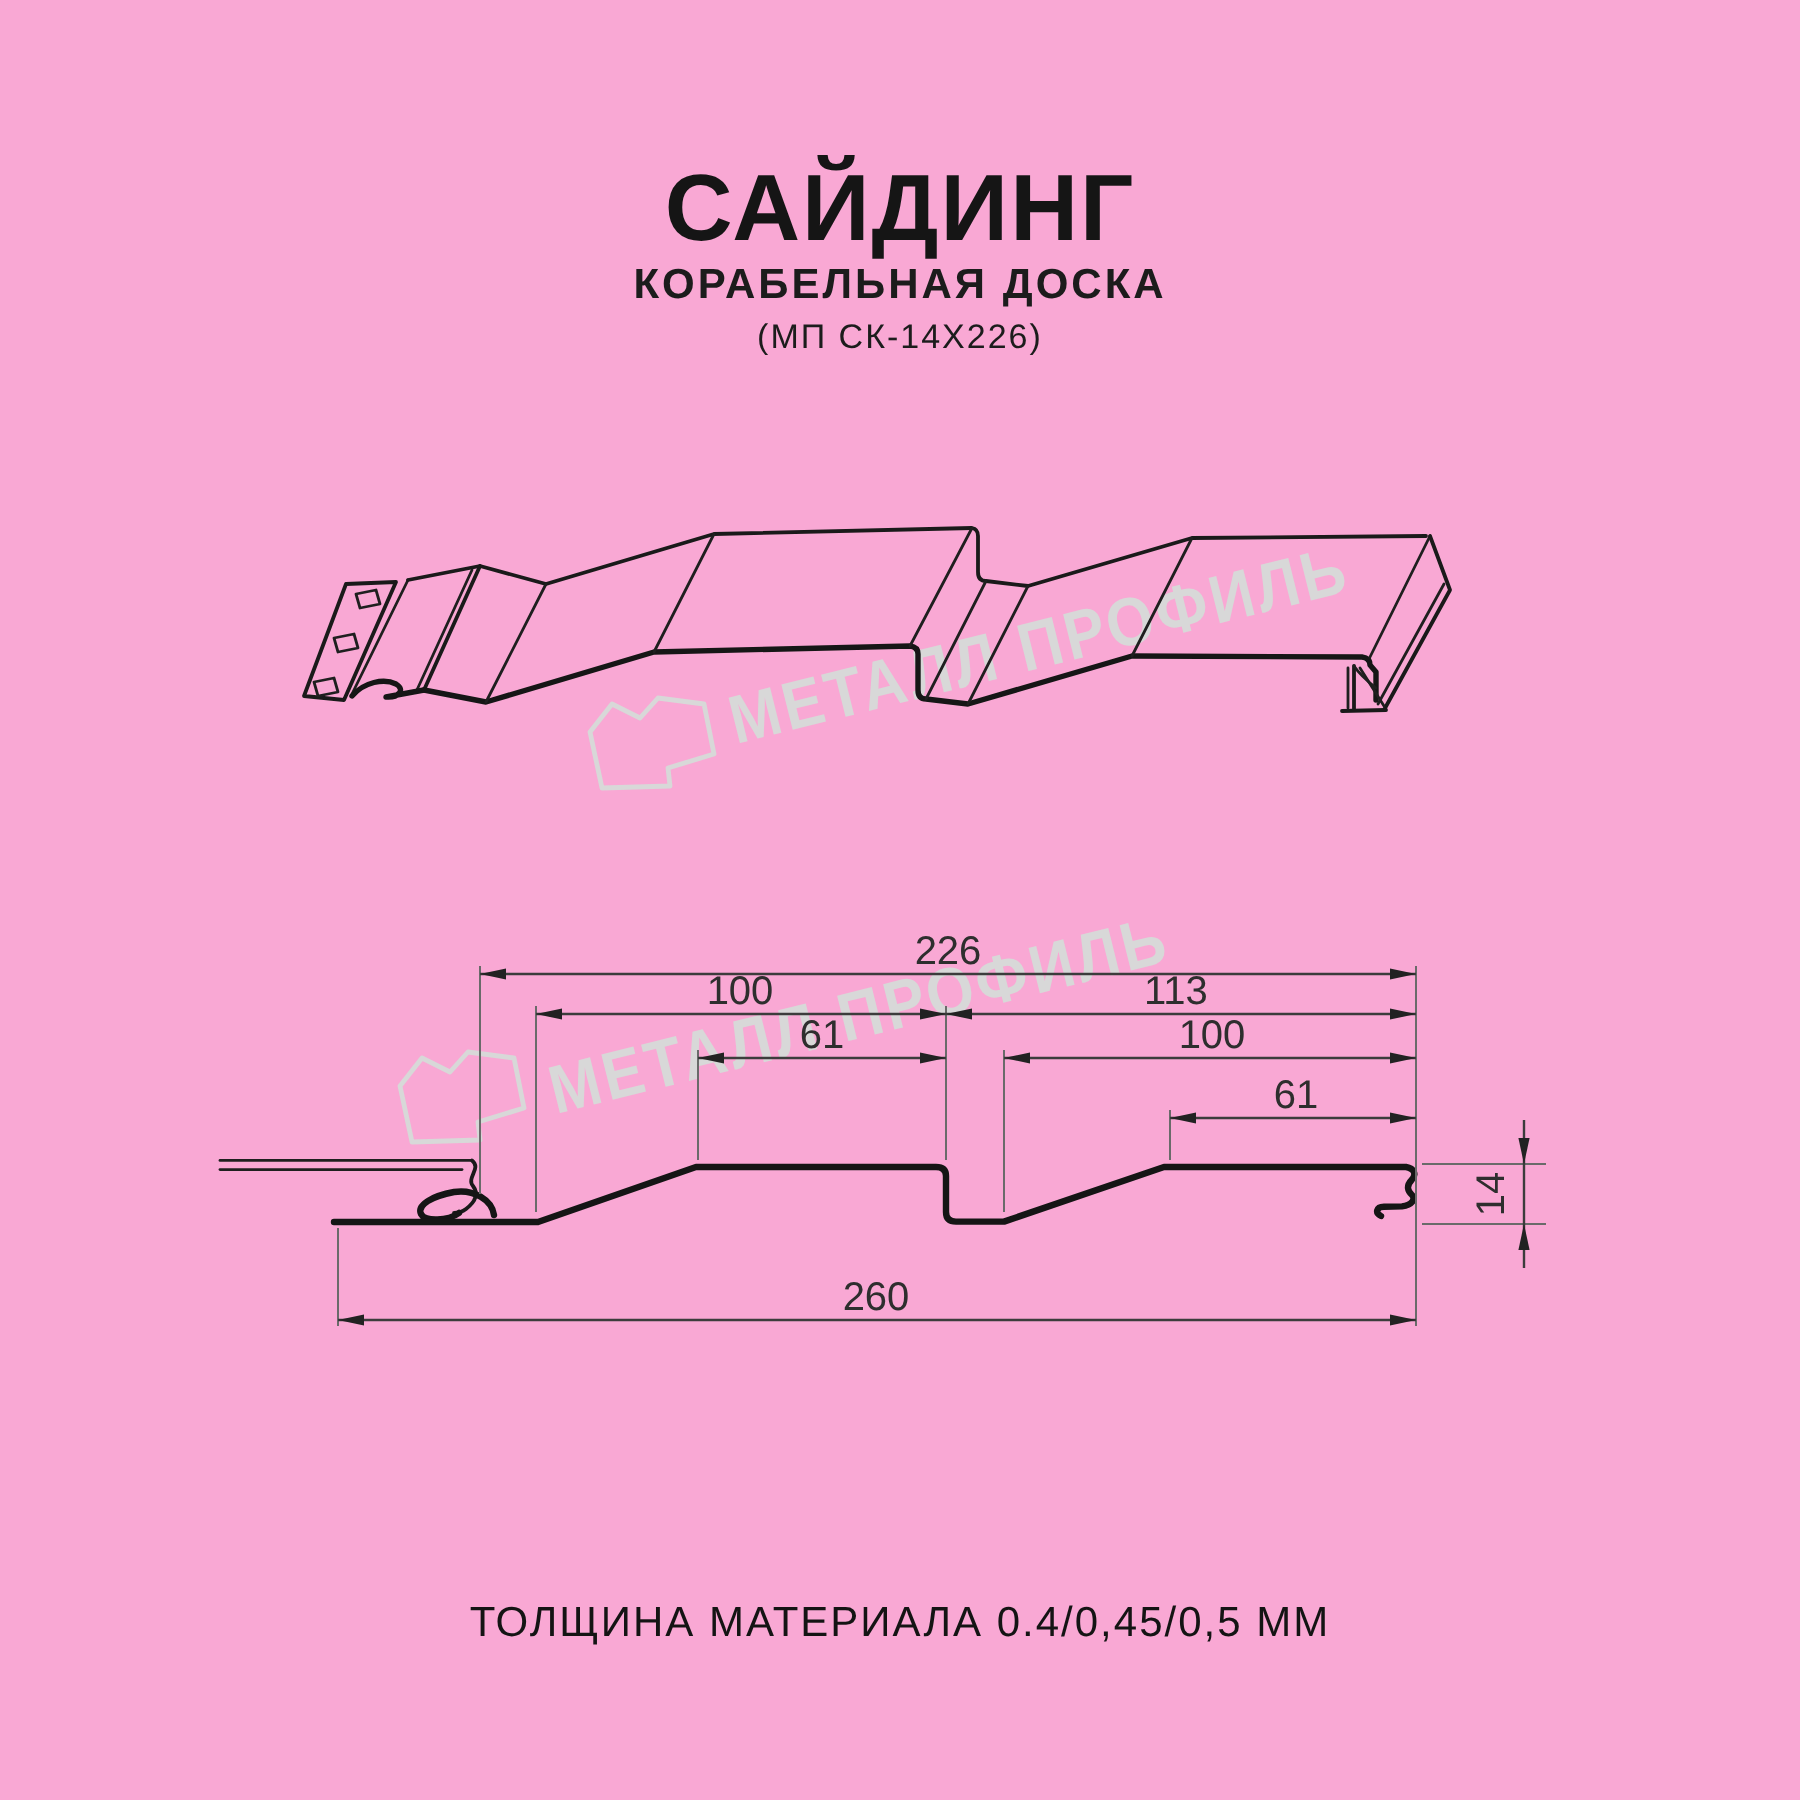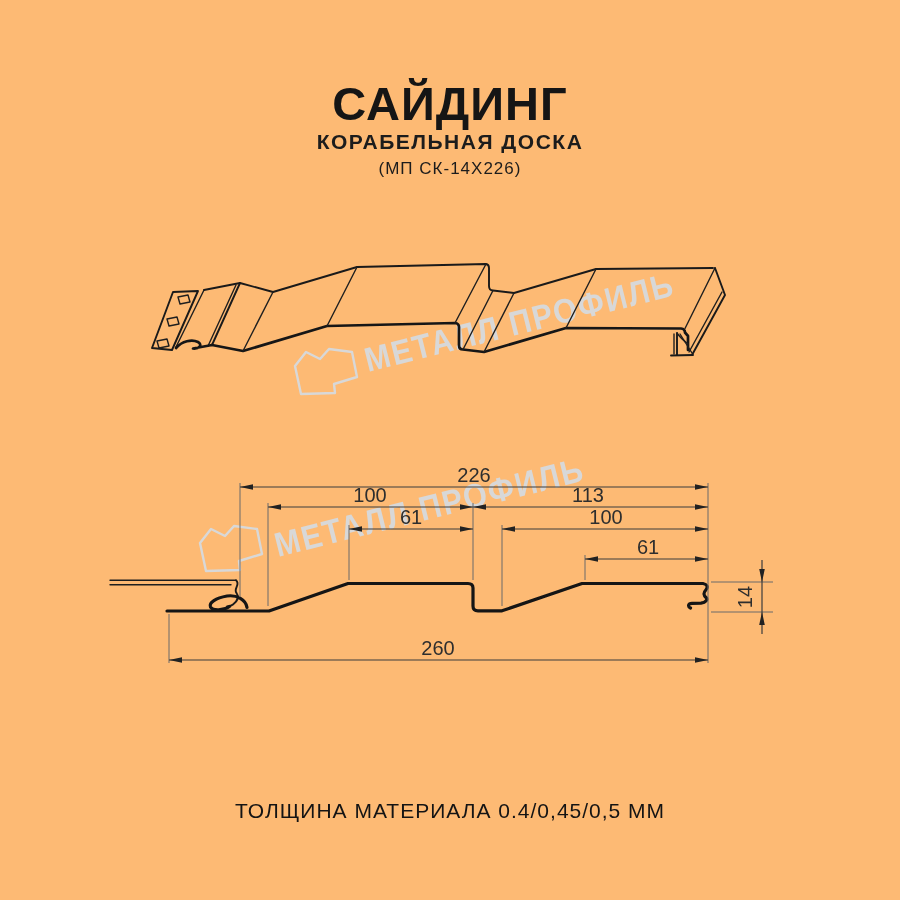--- a/index.html
+++ b/index.html
@@ -1,16 +1,16 @@
 <!DOCTYPE html>
 <html><head>
 <meta charset="utf-8">
 <style>
   html,body{margin:0;padding:0;background:#ffffff;}
-  .page{position:relative;width:900px;height:900px;background:#fdba74;overflow:hidden;
+  .page{position:relative;width:900px;height:900px;background:#f9a8d4;overflow:hidden;
         font-family:"Liberation Sans", sans-serif;}
   svg{display:block;}
   .title{font-family:"Liberation Sans",sans-serif;font-weight:bold;font-size:47px;
          letter-spacing:1px;fill:#151515;}
   .subtitle{font-family:"Liberation Sans",sans-serif;font-weight:bold;font-size:21px;
             letter-spacing:1.5px;fill:#1c1c1c;}
   .model{font-family:"Liberation Sans",sans-serif;font-size:17px;letter-spacing:1px;fill:#1c1c1c;}
   .note{font-family:"Liberation Sans",sans-serif;font-size:21px;letter-spacing:1px;fill:#141414;}
   .dimtxt{font-family:"Liberation Sans",sans-serif;font-size:20px;fill:#2e2e2e;}
   .wmtxt{font-family:"Liberation Sans",sans-serif;font-weight:bold;font-size:34px;

